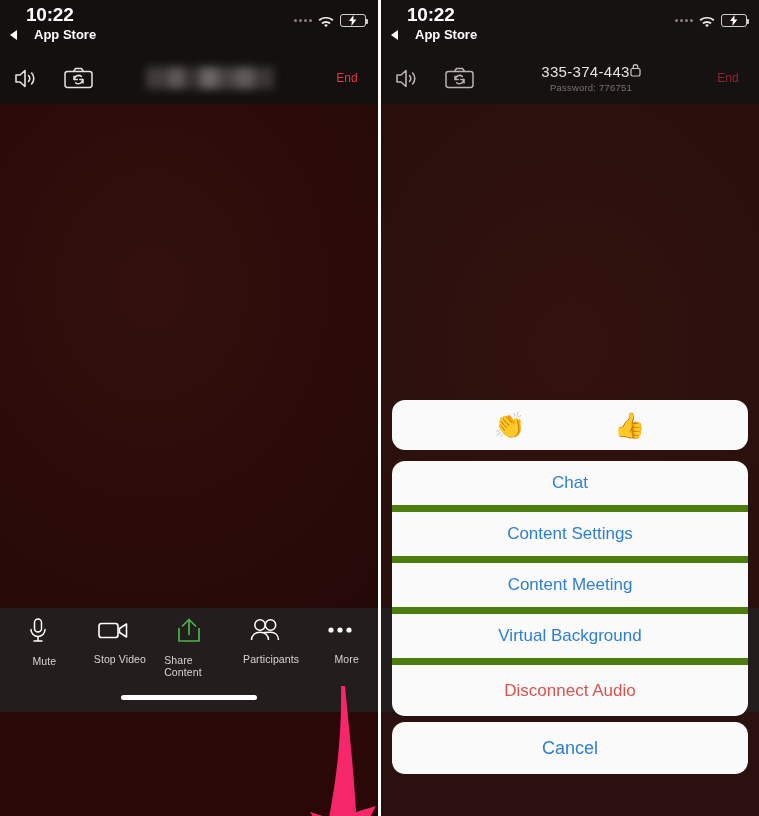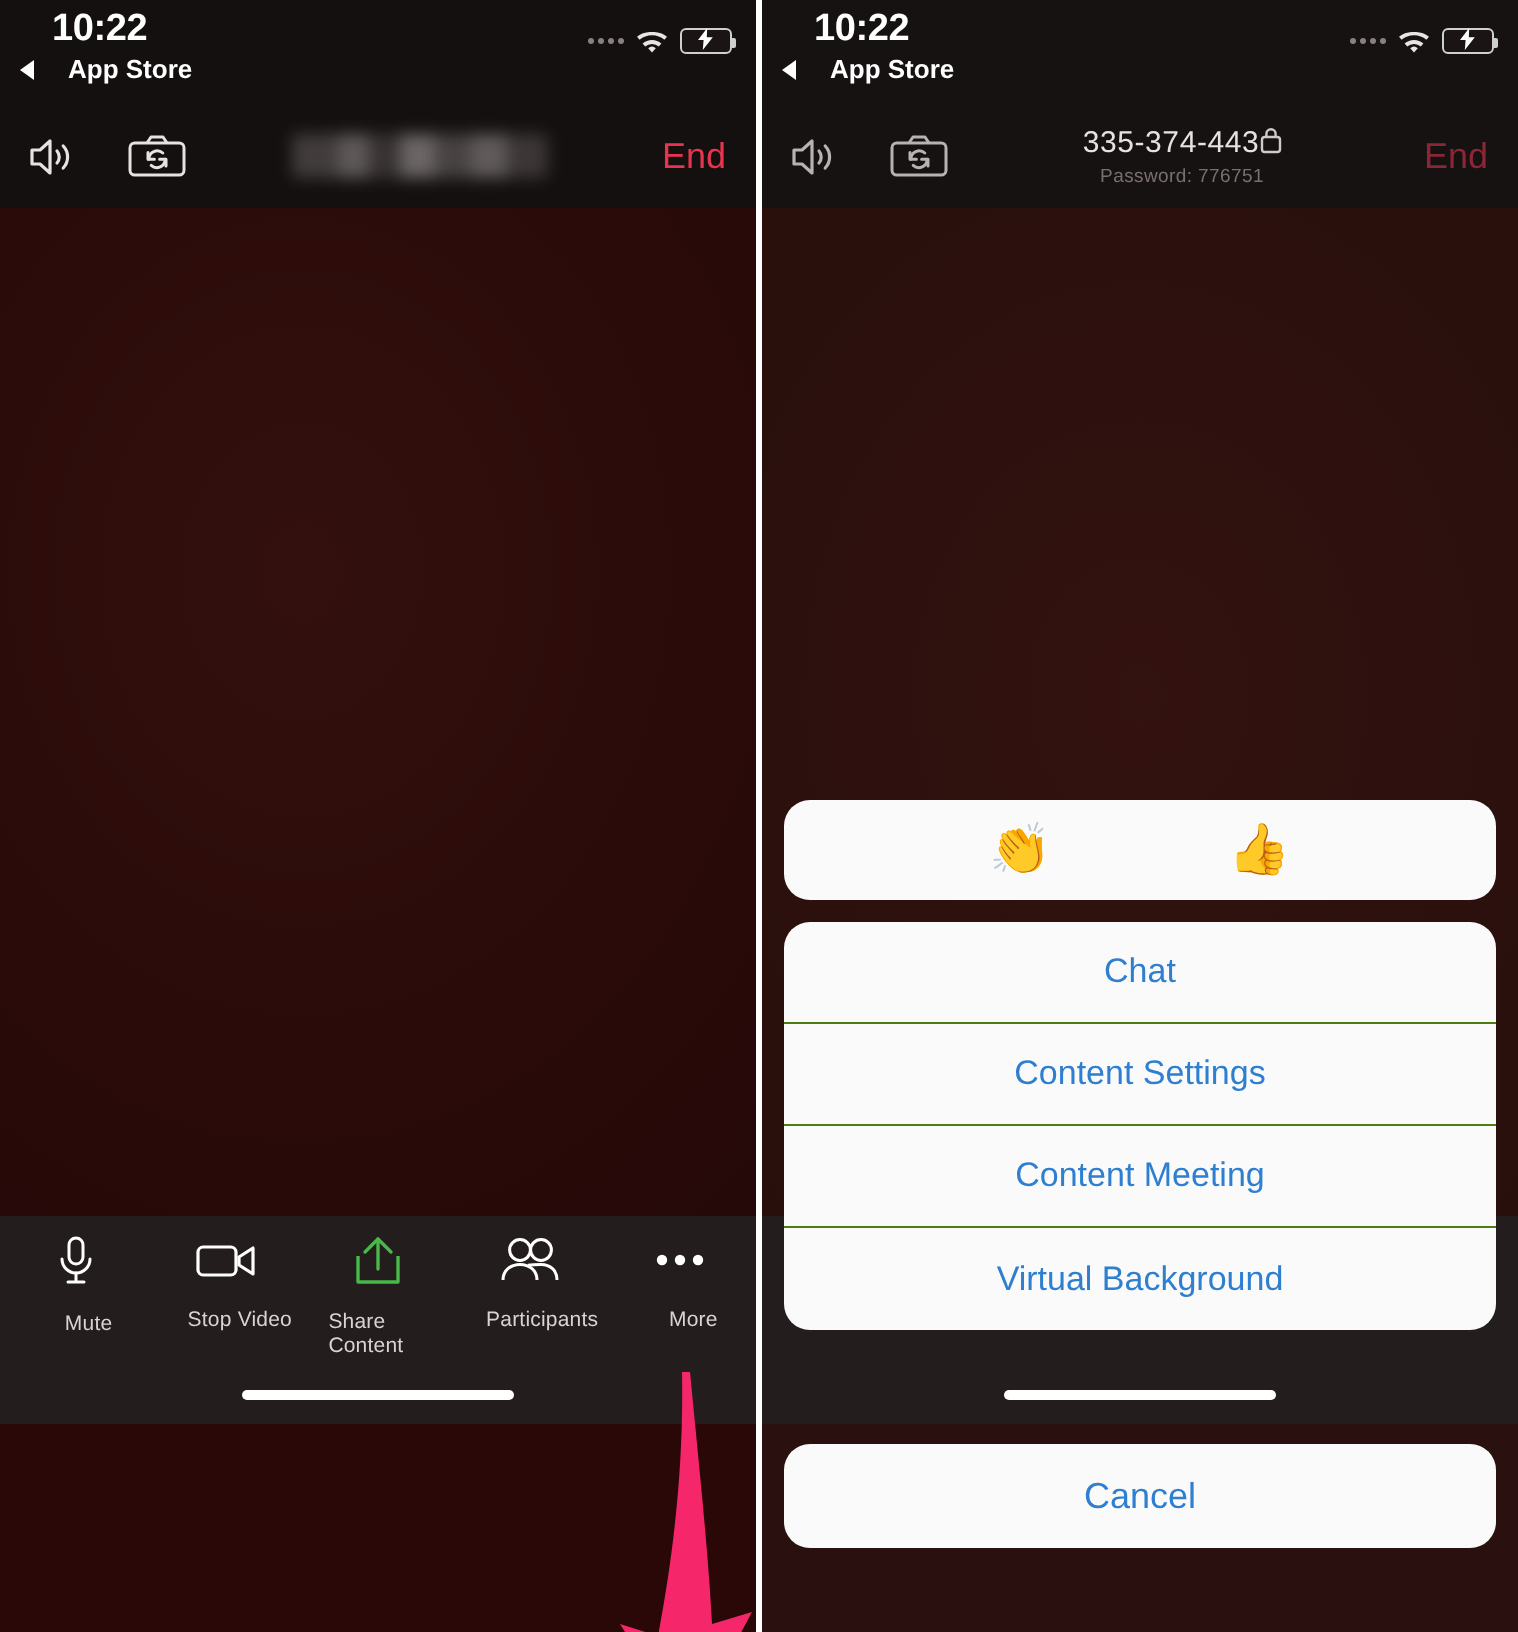--- a/index.html
+++ b/index.html
@@ -57,21 +57,21 @@
     display:flex; align-items:center; justify-content:center; gap:0;
   }
   .tb-title .pwd { color:#7a6f6f; font-size:9.5px; margin-top:2px; letter-spacing:.2px; }
   .blurname {
     width:128px; height:22px; margin:0 auto; border-radius:2px;
     background:
       linear-gradient(90deg,#4a4444 0 18%, #6b6565 18% 30%, #3e3838 30% 42%,
                       #7a7474 42% 56%, #514b4b 56% 70%, #6e6868 70% 84%, #433d3d 84% 100%);
     filter:blur(4px); opacity:.85;
   }
-  .tb-end { width:62px; text-align:center; color:#e8344e; font-size:18px; }
+  .tb-end { width:62px; text-align:center; color:#e8344e; font-size:12px; }
   .phone.right .tb-end { color:#8c2636; }
 
   
   .video { position:relative; background:#2a0808; }
   .phone.left  .video { height:608px; background:
       radial-gradient(120% 90% at 40% 30%, #33100e 0%, #2a0b09 45%, #210707 100%); }
   .phone.right .video { height:608px; background:
       radial-gradient(120% 90% at 50% 40%, #33120f 0%, #2a100d 50%, #230d0b 100%); }
 
   
@@ -93,21 +93,21 @@
   .arrow { position:absolute; left:296px; top:582px; z-index:8; pointer-events:none; }
 
   
   .sheet { position:absolute; left:11px; width:356px; z-index:6; }
   .card { background:#fafafa; border-radius:13px; overflow:hidden; }
   .emoji-card { top:400px; height:50px; display:flex; align-items:center; justify-content:center; gap:88px; }
   .emoji-card .em { font-size:25px; line-height:1; }
   .menu-card { top:461px; }
   .menu-row {
     height:51px; display:flex; align-items:center; justify-content:center;
-    font-size:17px; color:#2f7fd1; border-bottom:1px solid #4d7c0f;
+    font-size:17px; color:#2f7fd1; border-bottom:7px solid #4d7c0f;
   }
   .menu-row:last-child { border-bottom:none; }
   .menu-row.danger { color:#d9534f; }
   .cancel-card { top:722px; height:52px; display:flex; align-items:center; justify-content:center; }
   .cancel-card .txt { font-size:18px; color:#2f7fd1; }
 </style>
 </head>
 <body>
 
 <div class="stage">
@@ -329,19 +329,20 @@
     <div class="sheet card emoji-card">
       <span class="em">👏</span>
       <span class="em">👍</span>
     </div>
 
     <div class="sheet card menu-card">
       <div class="menu-row">Chat</div>
       <div class="menu-row">Content Settings</div>
       <div class="menu-row">Content Meeting</div>
       <div class="menu-row">Virtual Background</div>
+      <div class="menu-row danger">Disconnect Audio</div>
     </div>
 
     <div class="sheet card cancel-card">
       <span class="txt">Cancel</span>
     </div>
   </div>
 </div>
 
 </body></html>

